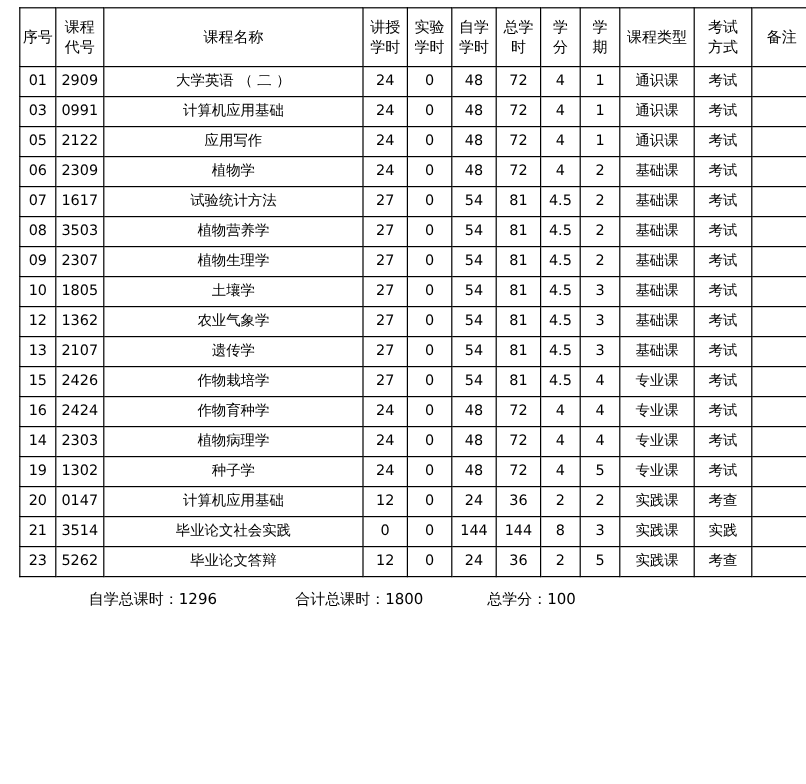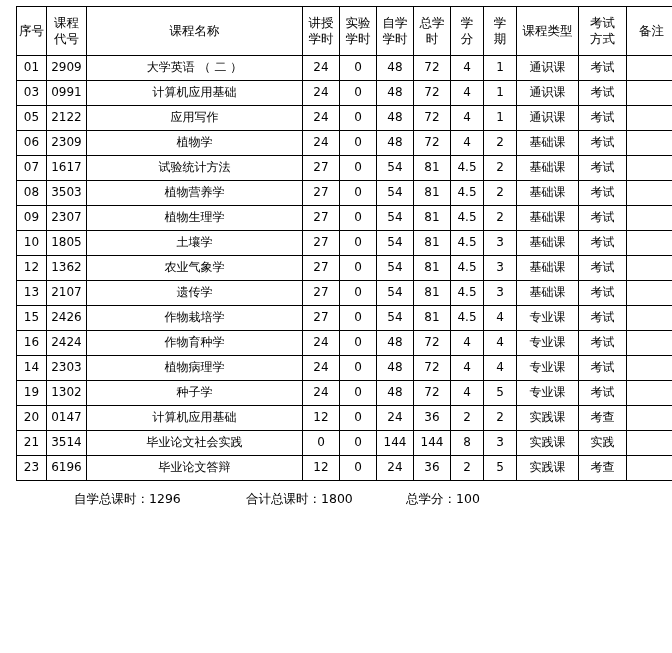--- a/index.html
+++ b/index.html
@@ -366,21 +366,21 @@
           <td>144</td>
           <td>144</td>
           <td>8</td>
           <td>3</td>
           <td>实践课</td>
           <td>实践</td>
           <td></td>
         </tr>
         <tr>
           <td>23</td>
-          <td>6196</td>
+          <td>5262</td>
           <td class="name-cell">毕业论文答辩</td>
           <td>12</td>
           <td>0</td>
           <td>24</td>
           <td>36</td>
           <td>2</td>
           <td>5</td>
           <td>实践课</td>
           <td>考查</td>
           <td></td>

